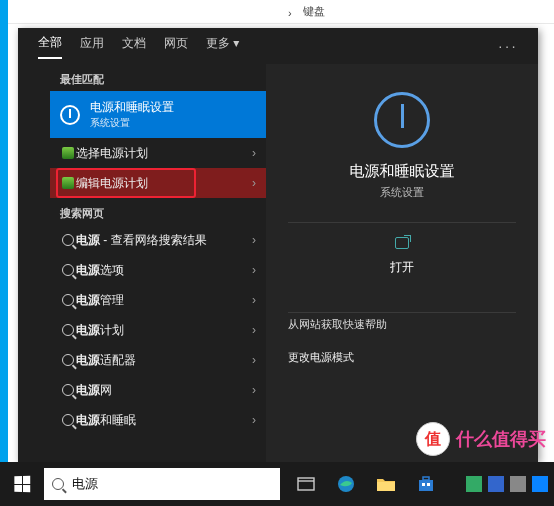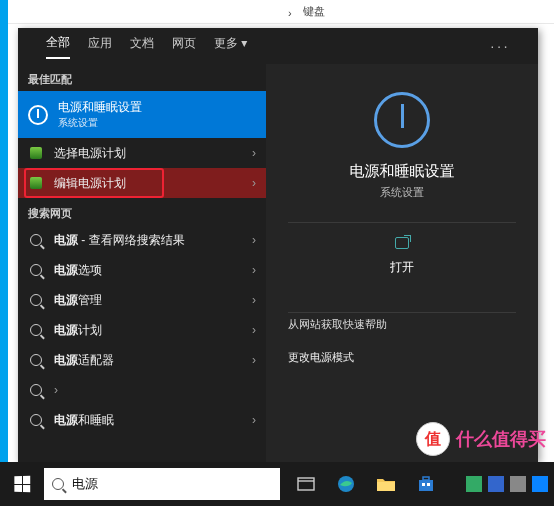--- a/index.html
+++ b/index.html
@@ -2,34 +2,34 @@
 <html><head>
 <meta charset="utf-8">
 <style>
   * { margin: 0; padding: 0; box-sizing: border-box; }
   body { width: 554px; height: 506px; background: #fff; font-family: "Microsoft YaHei", sans-serif; font-size: 12px; overflow: hidden; position: relative; }
   .outer { position: absolute; inset: 0; background: #fff; }
   .accent { position: absolute; left: 0; top: 0; width: 8px; height: 462px; background: #00a2ed; }
   .bg-window { position: absolute; left: 8px; top: 0; right: 0; height: 24px; background: #fff; border-bottom: 1px solid #e8e8e8; display: flex; align-items: center; padding-left: 280px; gap: 6px; color: #444; font-size: 11px; }
   .bg-window .tn { width: 9px; height: 9px; display: inline-block; }
   .search-panel { position: absolute; left: 18px; top: 28px; width: 520px; height: 434px; background: #1f1f1f; color: #fff; box-shadow: 2px 2px 8px rgba(0,0,0,.4); display: flex; flex-direction: column; }
-  .tabs { display: flex; align-items: center; height: 36px; padding: 0 28px; gap: 18px; font-size: 12px; color: #ccc; position: relative; }
+  .tabs { display: flex; align-items: center; height: 36px; padding: 0 20px; gap: 18px; font-size: 12px; color: #ccc; position: relative; }
   .tab { cursor: pointer; padding-bottom: 6px; }
   .tab.active { color: #fff; border-bottom: 2px solid #fff; }
   .tabs .dots { margin-left: auto; color: #bbb; letter-spacing: 2px; font-size: 14px; }
   .body { flex: 1; display: flex; overflow: hidden; }
-  .left { width: 248px; background: #1f1f1f; overflow-y: auto; }
+  .left { width: 248px; background: #1f1f1f; overflow-y: auto; padding-left: 32px; }
   .section-hdr { font-size: 11px; color: #ccc; font-weight: bold; padding: 8px 10px 4px; }
   .best { display: flex; align-items: center; gap: 10px; background: #0078d7; padding: 8px 10px; }
   .best-icon { width: 20px; height: 20px; border: 2px solid #fff; border-radius: 50%; display: flex; align-items: center; justify-content: center; }
   .best-icon .pl { width: 2px; height: 9px; background: #fff; margin-top: -2px; }
   .best-txt { display: flex; flex-direction: column; }
   .best-title { font-size: 12px; color: #fff; }
   .best-sub { font-size: 10px; color: #dbe9f7; }
-  .row { display: flex; align-items: center; height: 30px; padding: 0 10px; gap: 10px; color: #eee; cursor: pointer; position: relative; }
+  .row { display: flex; align-items: center; height: 30px; padding: 0 10px; color: #eee; cursor: pointer; position: relative; }
   .row.hl { background: #7f1d1d; }
   .row.hlbox { }
   .redbox { position: absolute; left: 6px; top: 0; width: 140px; height: 30px; border: 2px solid #e23; border-radius: 3px; pointer-events: none; }
   .row .ic { width: 16px; height: 16px; display: flex; align-items: center; justify-content: center; font-size: 12px; }
   .row .lbl { flex: 1; font-size: 12px; }
   .row .chev { color: #999; font-size: 12px; }
   .green { width: 12px; height: 12px; background: linear-gradient(180deg,#7ac943,#2a7a1c); border-radius: 2px; }
   .mag { width: 12px; height: 12px; border: 1.5px solid #ccc; border-radius: 50%; position: relative; }
   .mag::after { content: ""; position: absolute; width: 5px; height: 1.5px; background: #ccc; right: -4px; bottom: -2px; transform: rotate(45deg); }
   .right { flex: 1; background: #252525; display: flex; flex-direction: column; align-items: center; padding-top: 28px; color: #fff; }
@@ -145,20 +145,21 @@
           <span class="ic">
               <span class="mag"></span>
             </span>
           <span class="lbl"><b class="bold">电源</b><span>适配器</span></span>
           <span class="chev">›</span>
         </div>
         <div class="row">
           <span class="ic">
               <span class="mag"></span>
             </span>
+          <span class="lbl"><b class="bold">电源</b><span>网</span></span>
           <span class="chev">›</span>
         </div>
         <div class="row">
           <span class="ic">
               <span class="mag"></span>
             </span>
           <span class="lbl"><b class="bold">电源</b><span>和睡眠</span></span>
           <span class="chev">›</span>
         </div>
 

